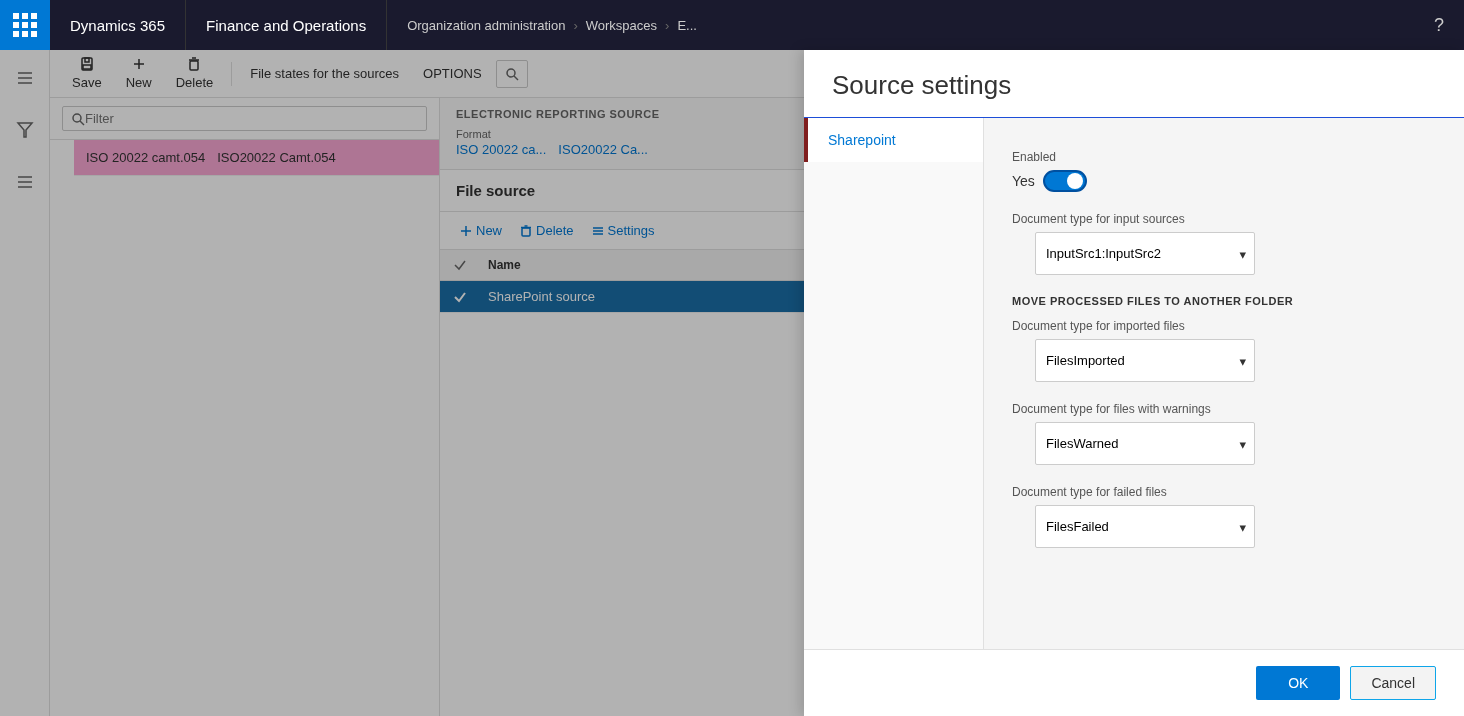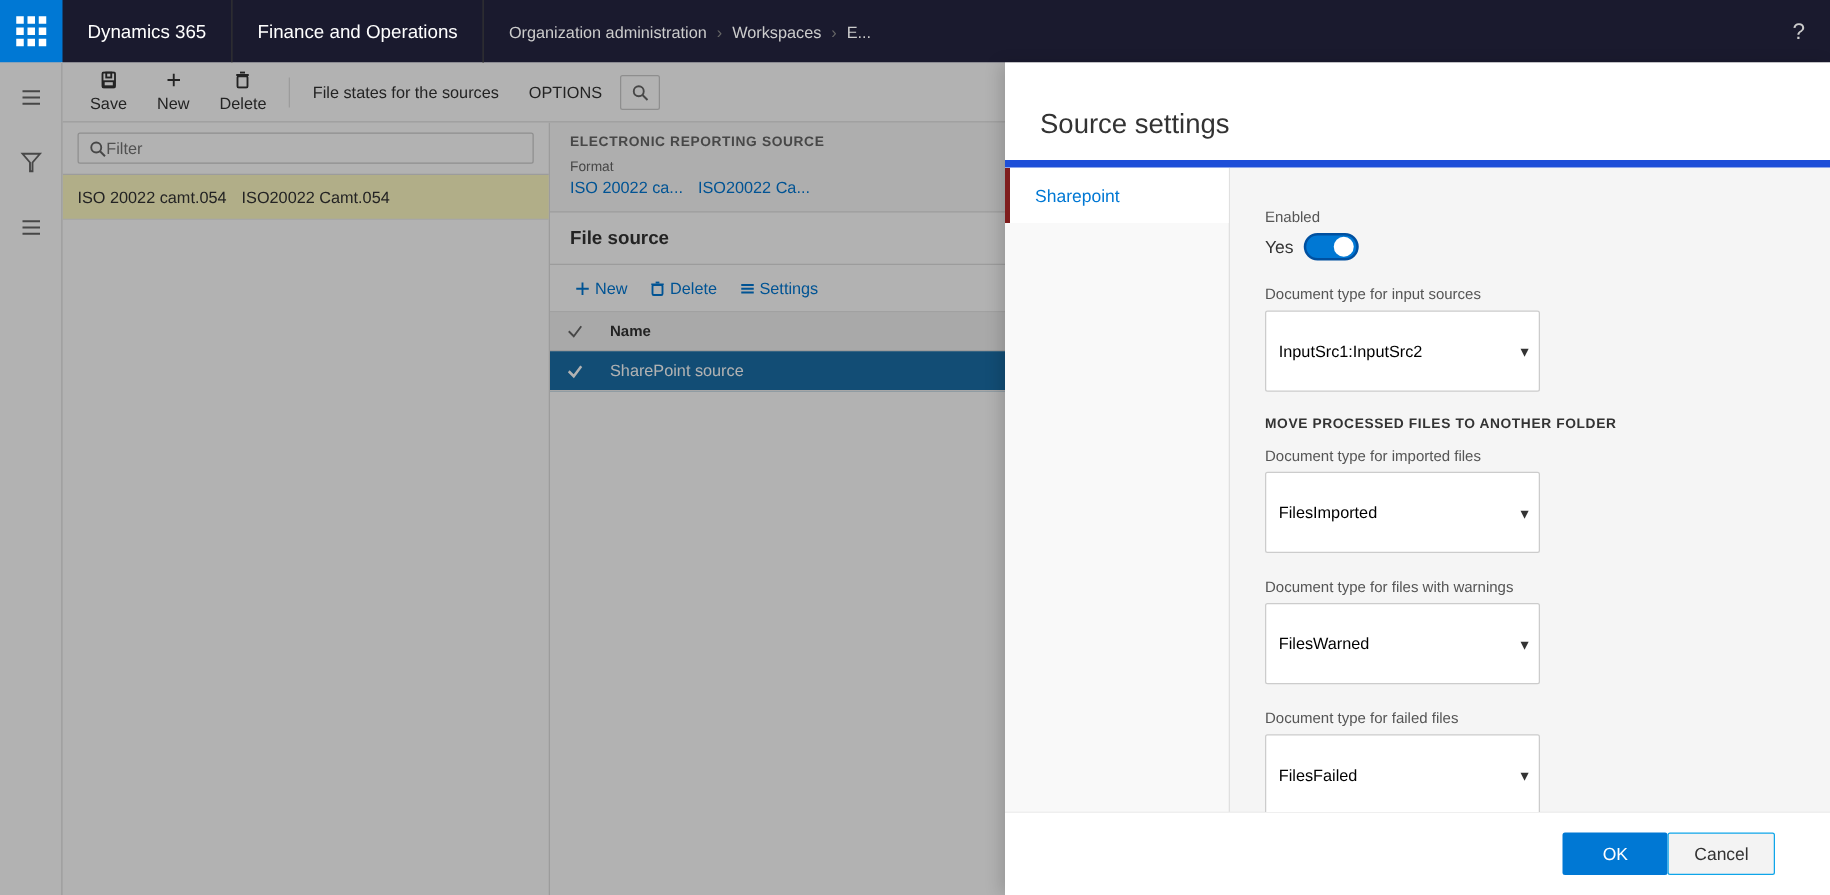--- a/index.html
+++ b/index.html
@@ -102,21 +102,21 @@
     }
     .filter-input-wrap input {
       border: none; outline: none; font-size: 13px; flex: 1; background: transparent;
     }
     .filter-input-wrap svg { width: 14px; height: 14px; color: #666; }
     .list-item {
       display: flex; align-items: center;
       padding: 10px 12px; gap: 12px; cursor: pointer;
       border-bottom: 1px solid #f0f0f0;
     }
-    .list-item.selected { background: #fef9c3; }
+    .list-item.selected { background: #f9a8d4; margin-left: 24px; }
     .list-item-col { font-size: 13px; color: #333; }
 
     
     .right-panel {
       flex: 1; background: #f9f9f9;
       display: flex; flex-direction: column; overflow: hidden;
     }
     .section-label {
       font-size: 11px; color: #666; letter-spacing: 0.5px;
       padding: 10px 16px 4px; font-weight: 600; text-transform: uppercase;
@@ -174,23 +174,23 @@
     
     .source-settings-panel {
       position: absolute; top: 0; right: 0;
       width: 660px; height: 100%;
       background: white;
       z-index: 20;
       display: flex; flex-direction: column;
       box-shadow: -4px 0 12px rgba(0,0,0,0.15);
     }
     .panel-header {
-      padding: 36px 28px 16px;
-      font-size: 22px; font-weight: 300; color: #333;
-      border-bottom: 6px solid #1d4ed8;
+      padding: 20px 28px 16px;
+      font-size: 26px; font-weight: 300; color: #333;
+      border-bottom: 1px solid #1d4ed8;
     }
     .panel-body {
       flex: 1; overflow-y: auto;
       display: flex;
     }
     .panel-sidebar {
       width: 180px; flex-shrink: 0; border-right: 1px solid #e0e0e0;
       background: #f9f9f9;
     }
     .panel-nav-item {
@@ -219,40 +219,40 @@
       border: 2px solid #0050a0; display: inline-block; flex-shrink: 0;
     }
     .toggle-thumb {
       width: 16px; height: 16px; border-radius: 50%;
       background: white; position: absolute; top: 1px; right: 2px;
       transition: right 0.2s;
     }
 
     
     .select-field {
-      width: 220px; padding: 24px 10px;
+      width: 220px; padding: 13px 10px;
       border: 1px solid #ccc; border-radius: 2px;
       font-size: 13px; color: #333; background: white;
       display: flex; align-items: center; justify-content: space-between;
-      cursor: pointer; position: relative;
+      cursor: pointer; position: relative; margin-left: 23px;
     }
     .select-field select {
       appearance: none; border: none; outline: none;
       font-size: 13px; background: transparent; cursor: pointer;
       width: 100%; padding-right: 20px;
     }
     .select-arrow {
       position: absolute; right: 8px; top: 50%; transform: translateY(-50%);
       pointer-events: none;
     }
 
     
     .panel-footer {
-      padding: 16px 44px; border-top: 1px solid #e0e0e0;
-      display: flex; justify-content: flex-end; 
+      padding: 16px 28px; border-top: 1px solid #e0e0e0;
+      display: flex; justify-content: flex-end; gap: 10px;
       background: white;
     }
     .btn-ok {
       padding: 8px 32px; background: #0078d4; color: white;
       border: none; border-radius: 2px; font-size: 14px; cursor: pointer;
     }
     .btn-cancel {
       padding: 8px 20px; background: #f3f3f3; color: #333;
       border: 1px solid #0ea5e9; border-radius: 2px; font-size: 14px; cursor: pointer; text-align: center;
     }

